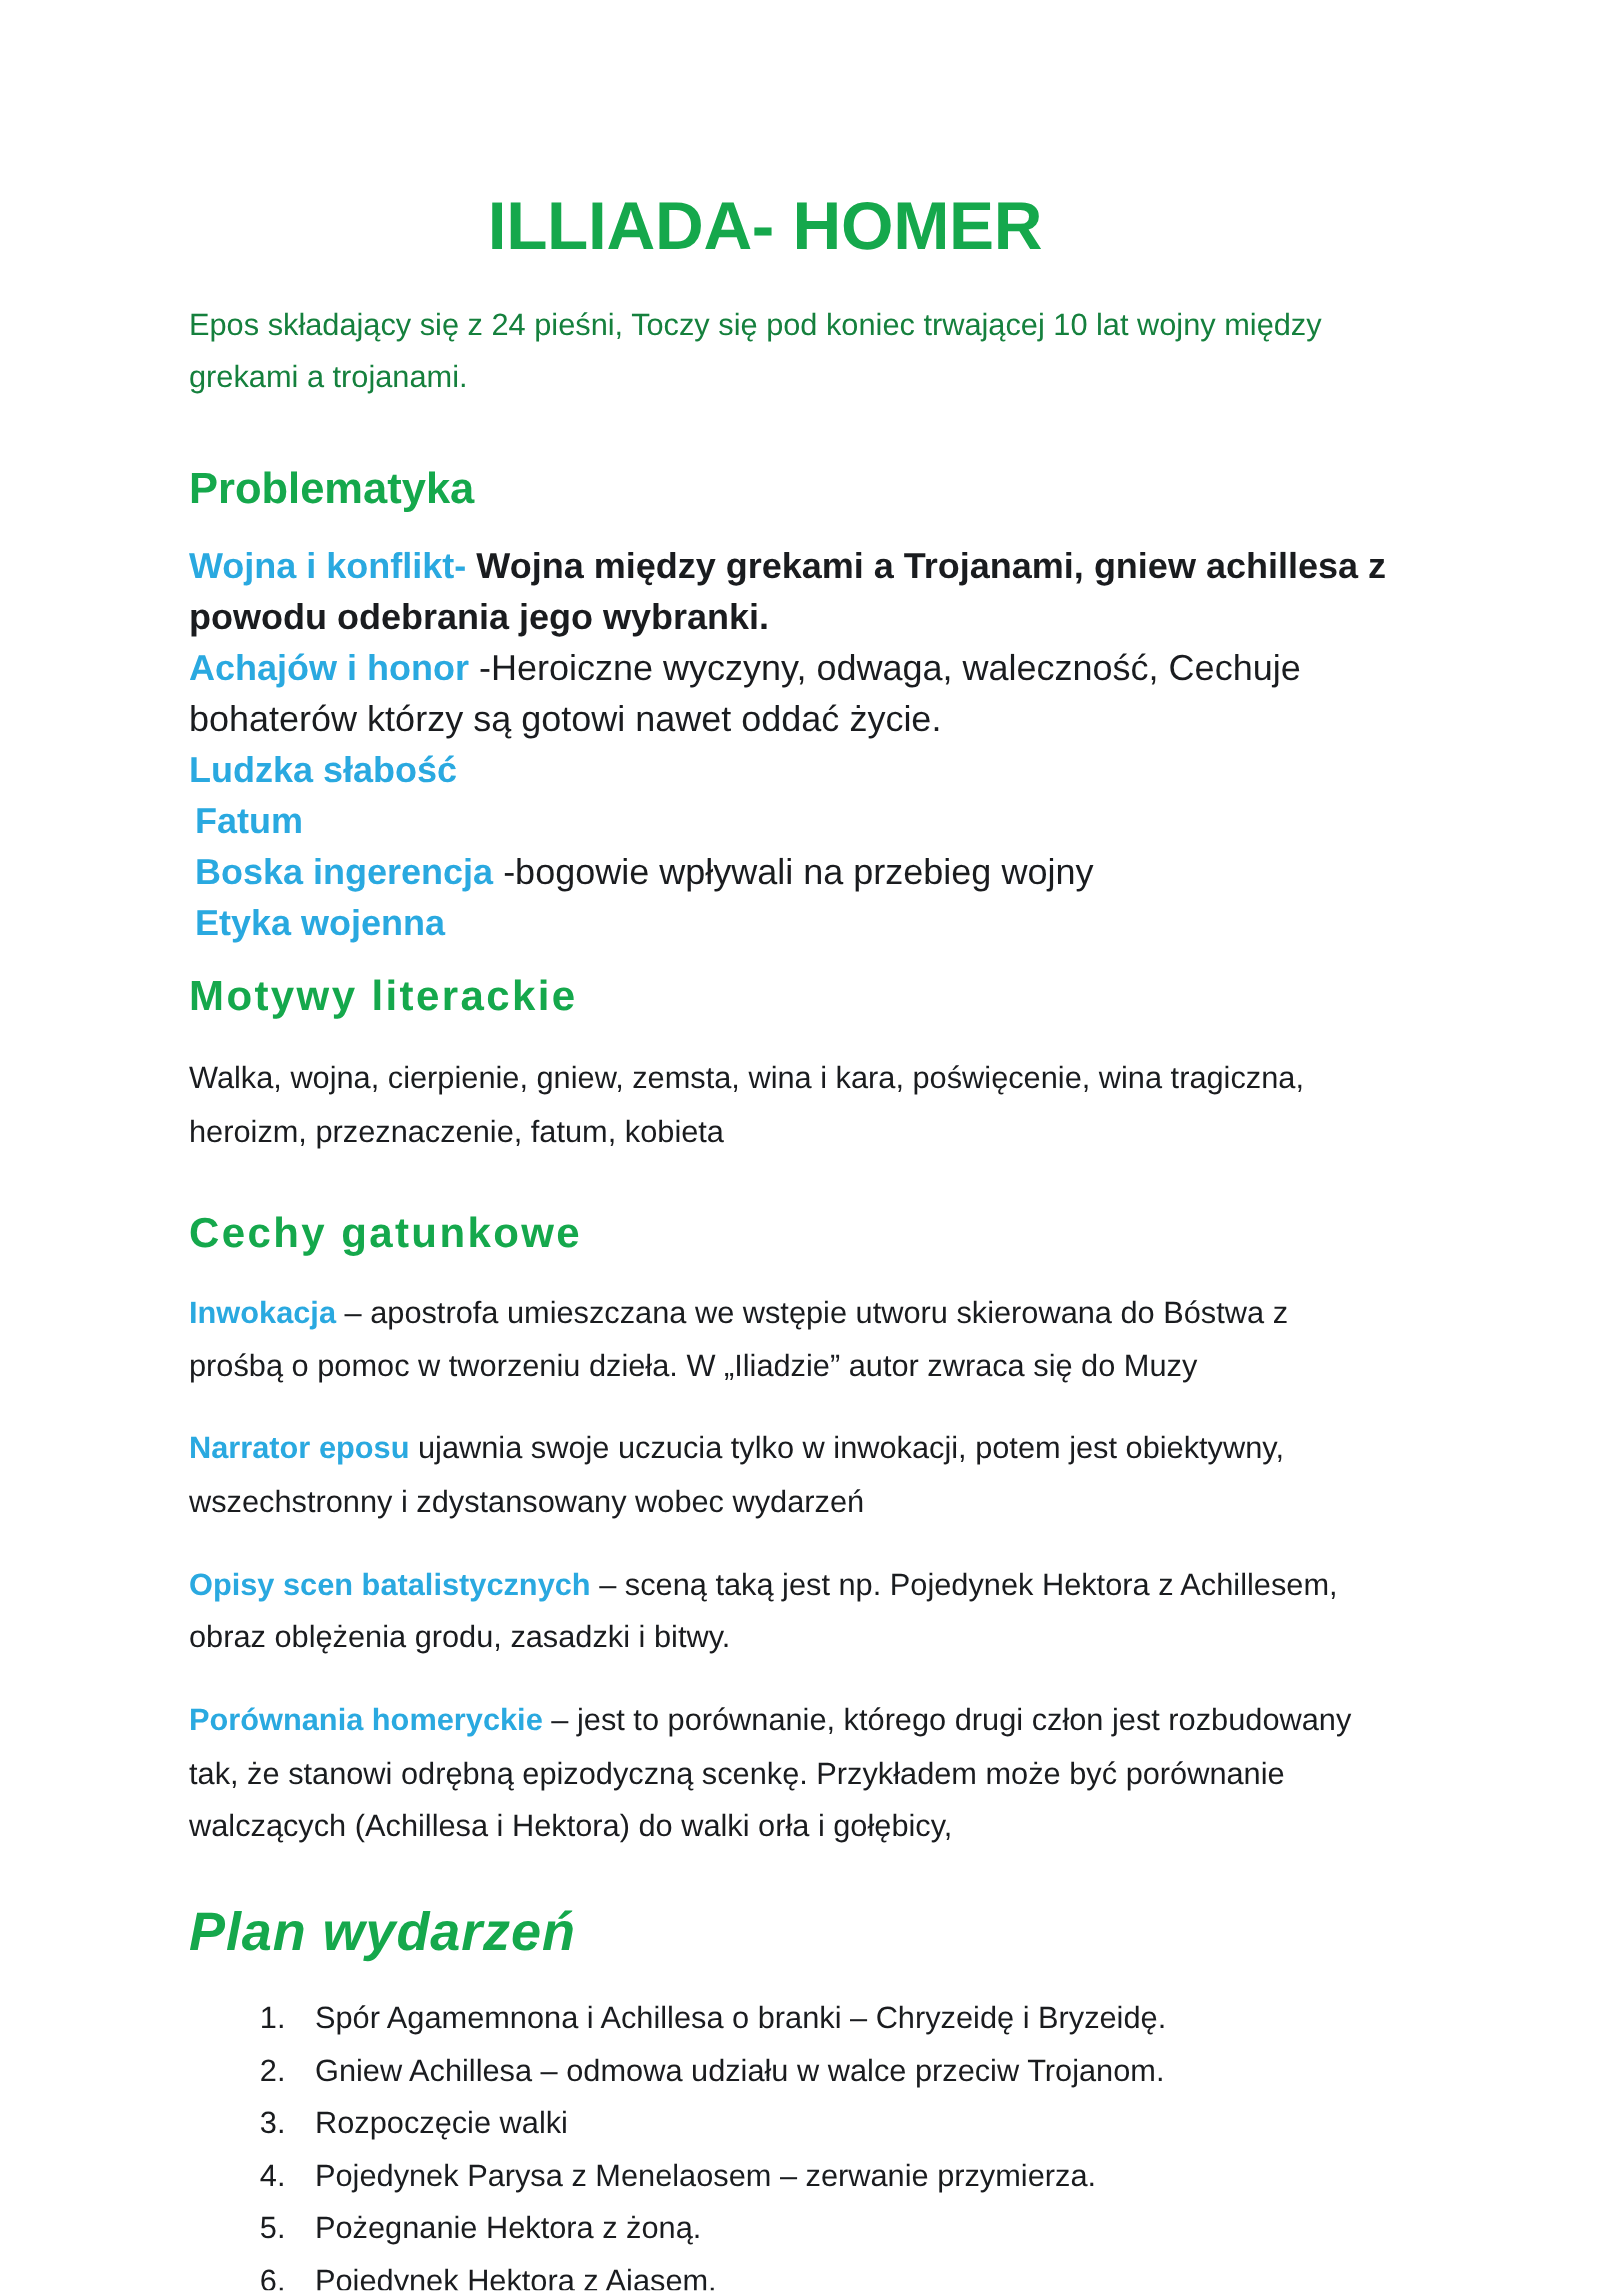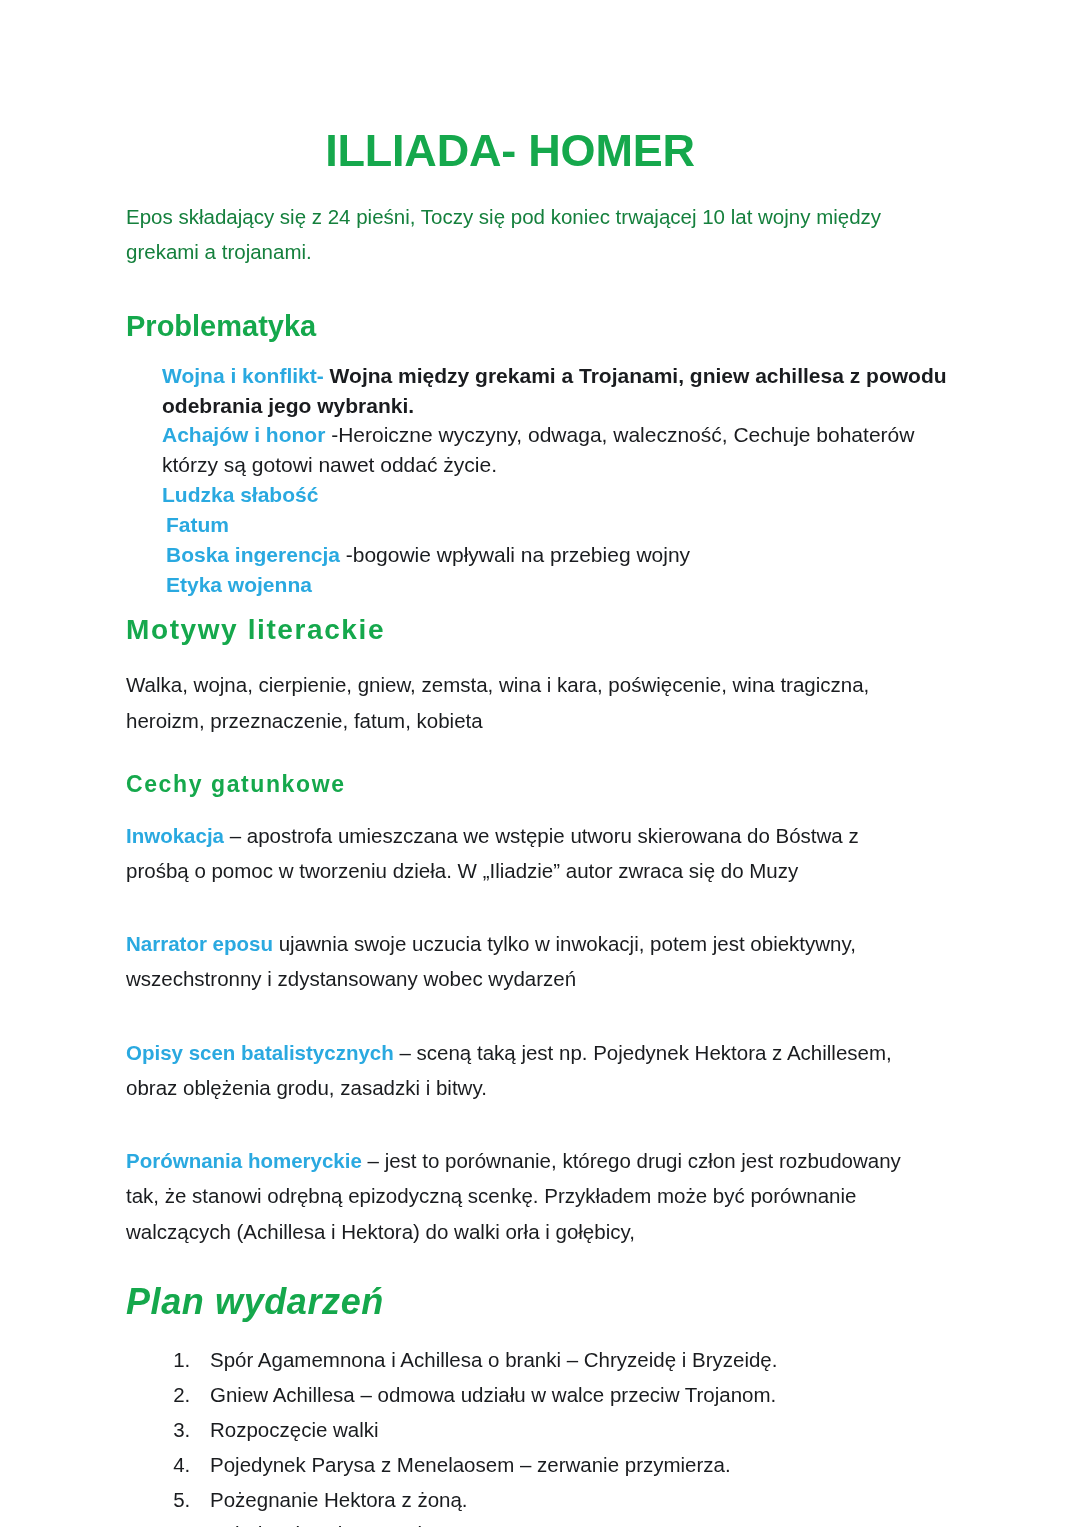--- a/index.html
+++ b/index.html
@@ -50,21 +50,21 @@
   }
   .heading-problematyka { padding-top: 38px; }
   .heading-motywy {
     padding-top: 13px;
     letter-spacing: 1.6px;
     font-size: 28px;
   }
   .heading-cechy {
     padding-top: 32px;
     letter-spacing: 1.6px;
-    font-size: 23px;
+    font-size: 28px;
   }
   .heading-plan {
     padding-top: 30px;
     letter-spacing: 0.6px;
     font-size: 36px;
     font-style: italic;
   }
 
   
   .intro {
@@ -75,31 +75,30 @@
     width: 772px;
     color: #15803d;
   }
   .para {
     font-size: 20.5px;
     line-height: 1.72;
     margin: 0;
     width: 790px;
     color: #1a1c1f;
   }
-  .para + .para { margin-top: 38px; }
+  .para + .para { margin-top: 20px; }
 
   .motyw-list {
     padding-top: 17px;
   }
   .motyw-line {
-    font-size: 21px;
+    font-size: 24px;
     line-height: 1.42;
     color: #1a1c1f;
     width: 800px;
-    margin-left: 36px;
   }
   .motyw-line.bold-run { font-weight: bold; }
   .indent-1 { padding-left: 4px; }
 
   .label {
     color: #2aa9e0;
     font-weight: bold;
   }
 
   .motywy-body {

